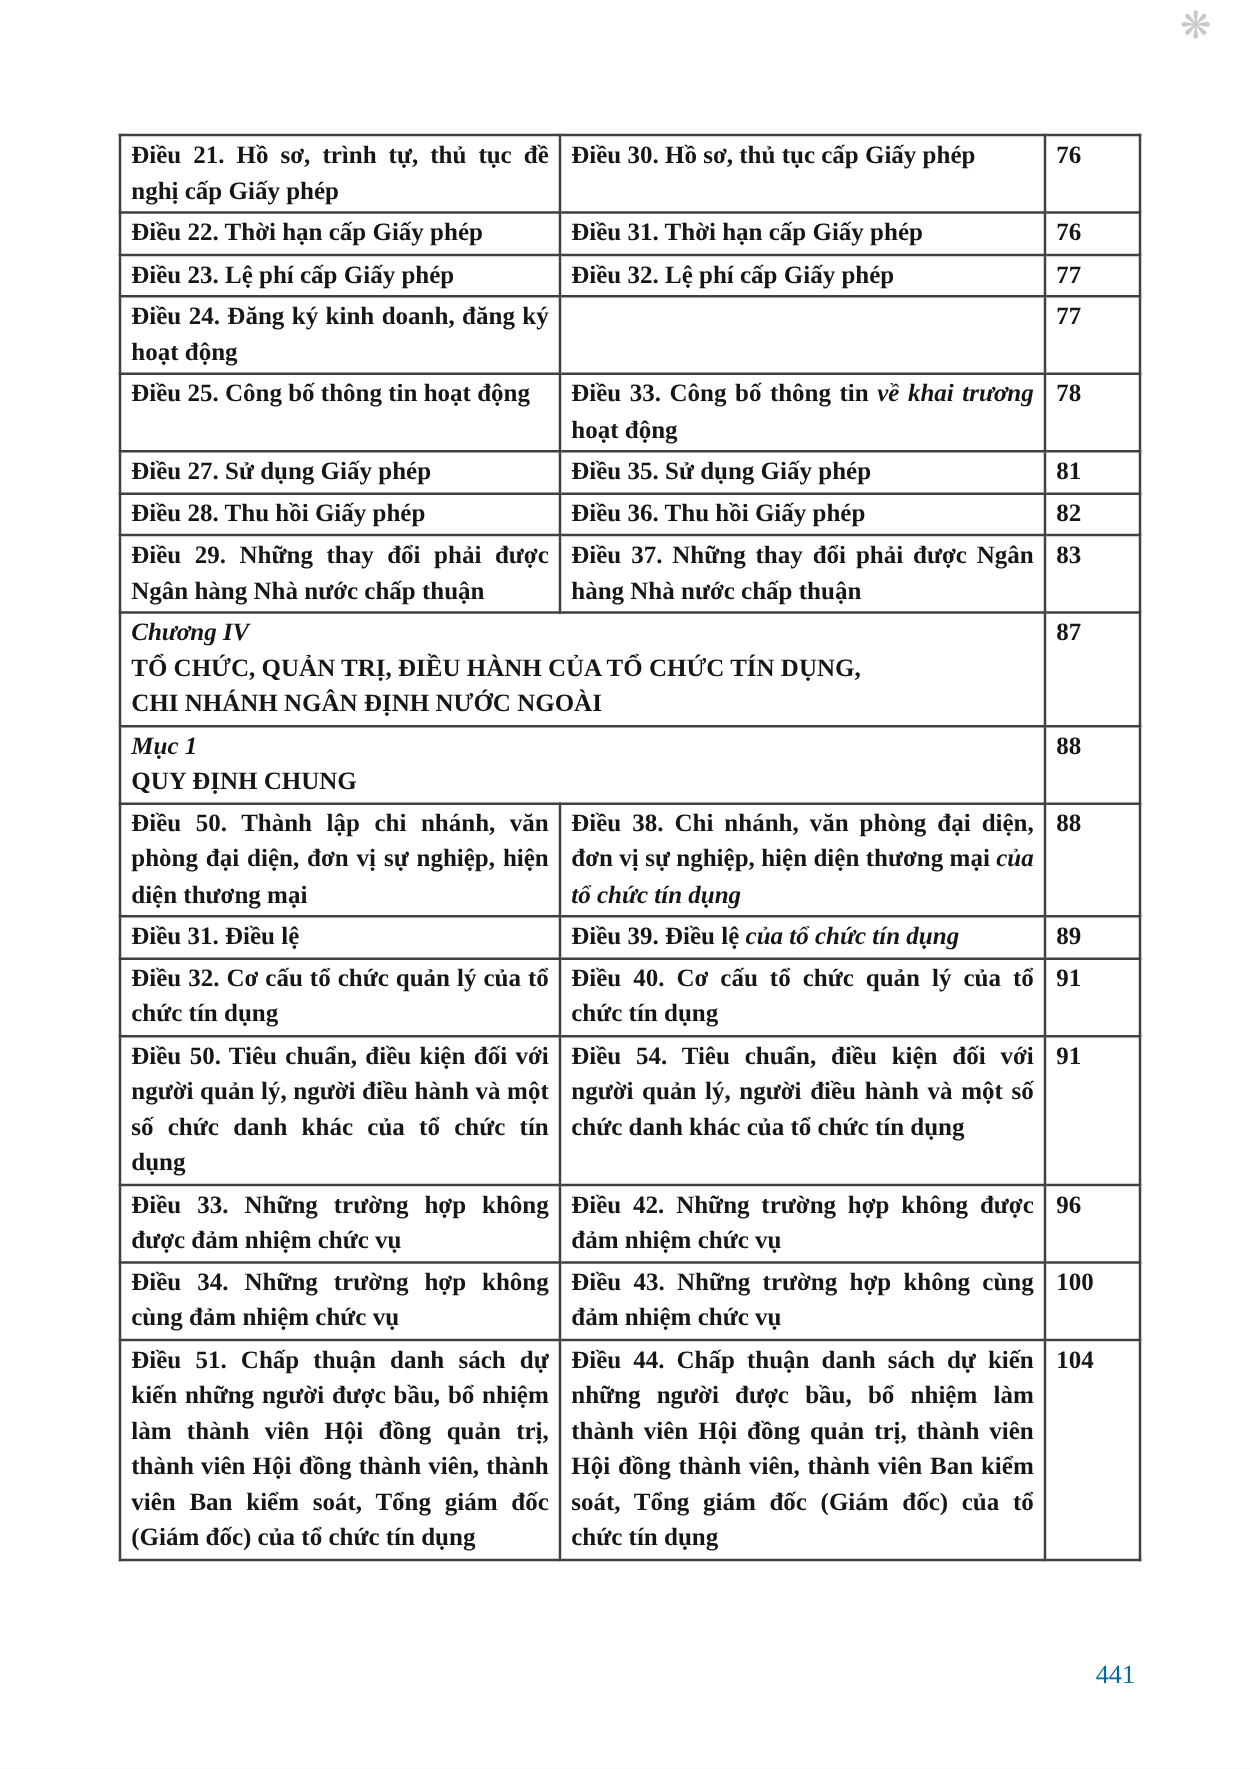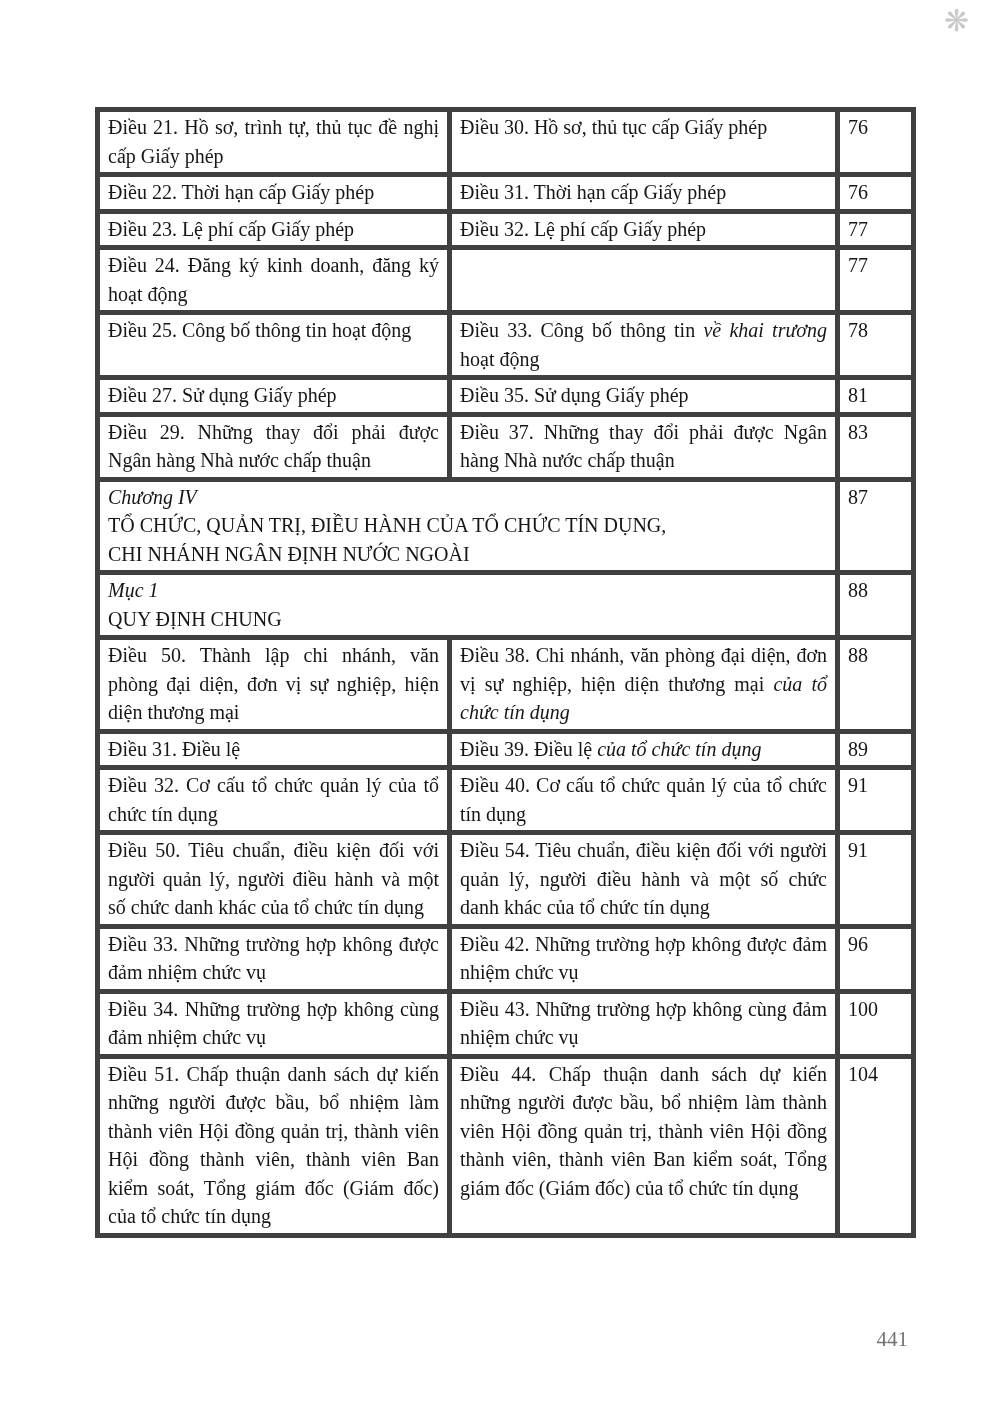--- a/index.html
+++ b/index.html
@@ -27,25 +27,25 @@
   }
   table.toc {
     position: absolute;
     left: 95px;
     top: 107px;
     width: 816px;
     border-collapse: collapse;
     table-layout: fixed;
   }
   table.toc td {
-    border: 5px solid #404040;
+    border: 2px solid #404040;
     vertical-align: top;
     padding: 1px 8px 2px 8px;
     font-size: 20px;
-    font-weight: normal;
+    font-weight: bold;
     line-height: 28.5px;
     text-align: justify;
     overflow: hidden;
   }
   td.page-cell {
     text-align: right;
     vertical-align: bottom;
     font-weight: normal;
     font-size: 20px;
     padding-right: 6px;
@@ -55,21 +55,21 @@
   }
   .hline { text-align: left; }
   .it { font-style: italic; }
   .footer-pagenum {
     position: absolute;
     top: 1327px;
     left: 95px;
     width: 813px;
     text-align: right;
     font-size: 21px;
-    color: #737373;
+    color: #0369a1;
   }
 </style>
 </head>
 <body>
 
 <div class="sheet">
 
   <div class="corner-icon">❋</div>
 
   <table class="toc">
@@ -101,20 +101,25 @@
         </tr>
         <tr>
           <td>Điều 25. Công bố thông tin hoạt động</td>
           <td><span>Điều 33. Công bố thông tin </span><span class="it">về khai trương</span><span> hoạt động</span></td>
           <td class="page-cell">78</td>
         </tr>
         <tr>
           <td>Điều 27. Sử dụng Giấy phép</td>
           <td>Điều 35. Sử dụng Giấy phép</td>
           <td class="page-cell">81</td>
+        </tr>
+        <tr>
+          <td>Điều 28. Thu hồi Giấy phép</td>
+          <td>Điều 36. Thu hồi Giấy phép</td>
+          <td class="page-cell">82</td>
         </tr>
         <tr>
           <td>Điều 29. Những thay đổi phải được Ngân hàng Nhà nước chấp thuận</td>
           <td>Điều 37. Những thay đổi phải được Ngân hàng Nhà nước chấp thuận</td>
           <td class="page-cell">83</td>
         </tr>
         <tr>
           <td colspan="2" class="heading-cell">
             <div class="hline it">Chương IV</div>
             <div class="hline">TỔ CHỨC, QUẢN TRỊ, ĐIỀU HÀNH CỦA TỔ CHỨC TÍN DỤNG,</div>

